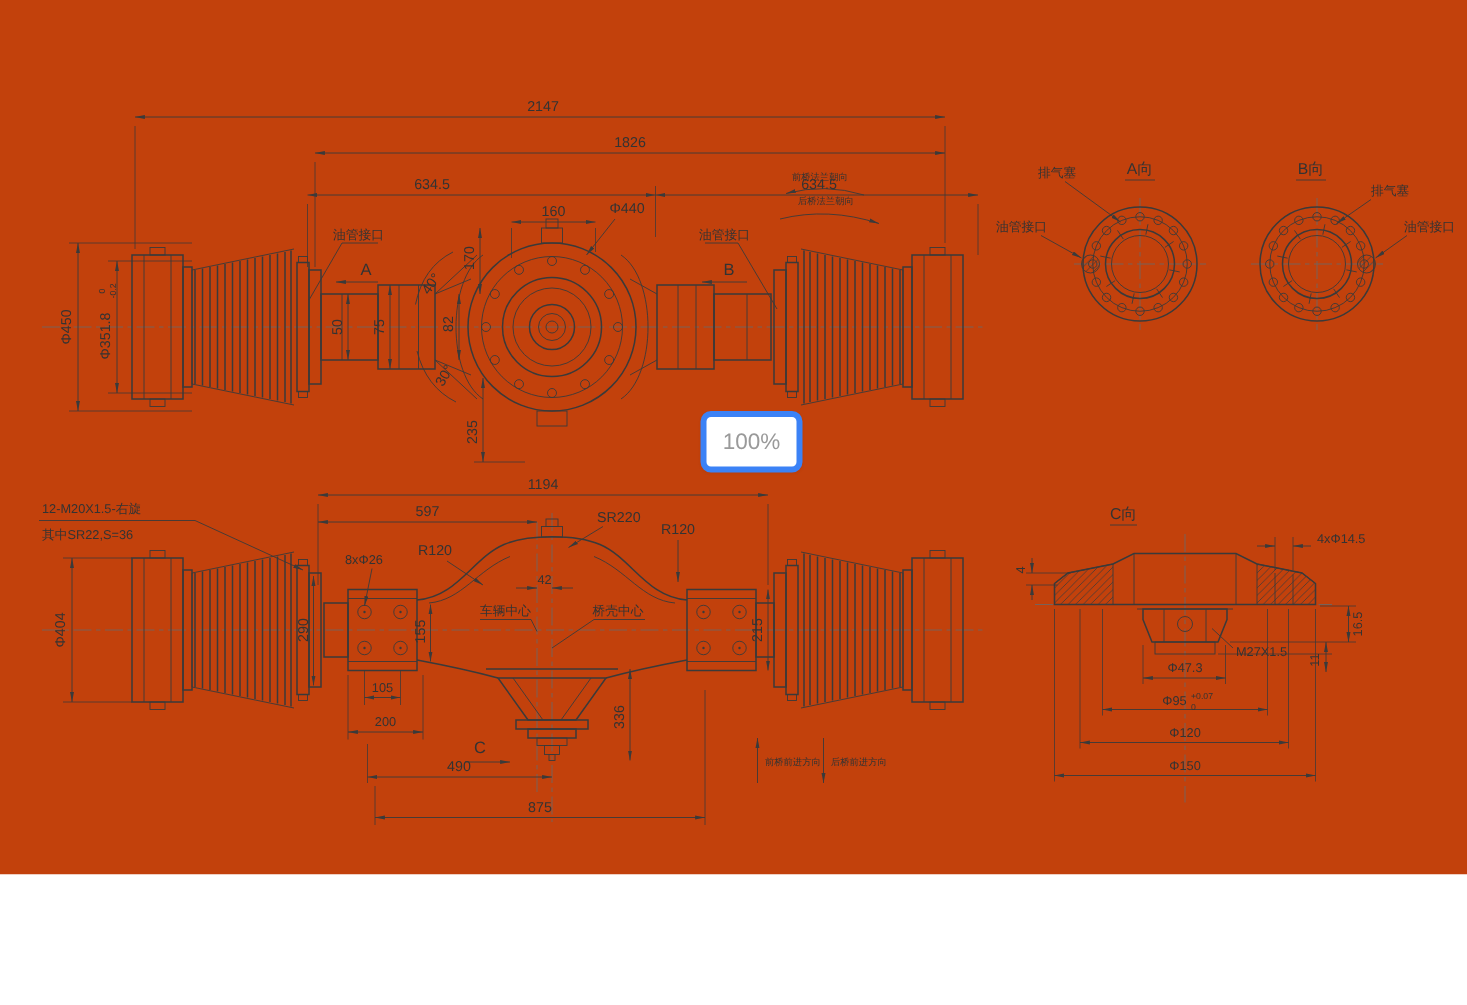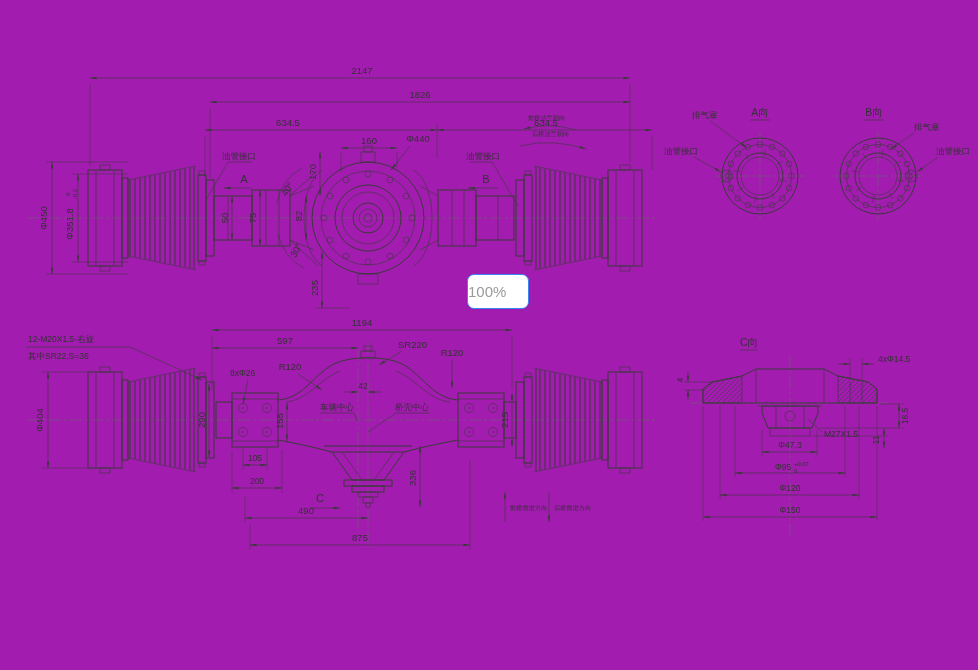--- a/index.html
+++ b/index.html
@@ -1,33 +1,33 @@
 <!DOCTYPE html>
 <html><head>
 <meta charset="utf-8">
 <style>
   html,body{margin:0;padding:0;background:#ffffff;}
-  .canvas{position:relative;width:978px;height:670px;background:#a21caf;overflow:hidden;
+  .canvas{position:relative;width:978px;height:583px;background:#c2410c;overflow:hidden;
           font-family:"Liberation Sans", sans-serif;}
   svg{position:absolute;left:0;top:0;}
   
   .s{stroke:#3a3a3a;stroke-width:1;fill:none;}
   .t{stroke:#3a3a3a;stroke-width:.6;fill:none;}
   .cl{stroke:#6a6a6a;stroke-width:.55;fill:none;stroke-dasharray:12 3 3 3;}
   .d{stroke:#3a3a3a;stroke-width:.6;fill:none;marker-start:url(#ar);marker-end:url(#ar);}
   .l{stroke:#3a3a3a;stroke-width:.6;fill:none;marker-end:url(#ar);}
   .e{stroke:#3a3a3a;stroke-width:.5;fill:none;}
   .hb{fill:url(#hatch);stroke:#3a3a3a;stroke-width:.6;}
   text{fill:#333;font-size:9.5px;font-family:"Liberation Sans",sans-serif;text-anchor:middle;}
   .xs{font-size:8.5px;} .xxs{font-size:6.2px;} .tol{font-size:5.8px;}
   .st{text-anchor:start;}
   
   .badge{position:absolute;left:467px;top:274px;width:60px;height:33px;background:#fff;
-         border:1px solid #3b82f6;border-radius:7px;box-shadow:0 1px 2px rgba(0,0,0,.04);
-         color:#9a9a9a;font-size:15px;line-height:33px;text-align:left;}
+         border:4px solid #3b82f6;border-radius:7px;box-shadow:0 1px 2px rgba(0,0,0,.04);
+         color:#9a9a9a;font-size:15px;line-height:33px;text-align:center;}
 </style>
 </head>
 <body>
 
 <div class="canvas">
 <svg width="978" height="670" viewBox="0 0 978 670">
 <defs>
   <marker id="ar" viewBox="0 0 10 4" refX="10" refY="2" markerWidth="11" markerHeight="5" orient="auto-start-reverse">
     <path d="M0,0 L10,2 L0,4 Z" fill="#3a3a3a"></path>
   </marker>

